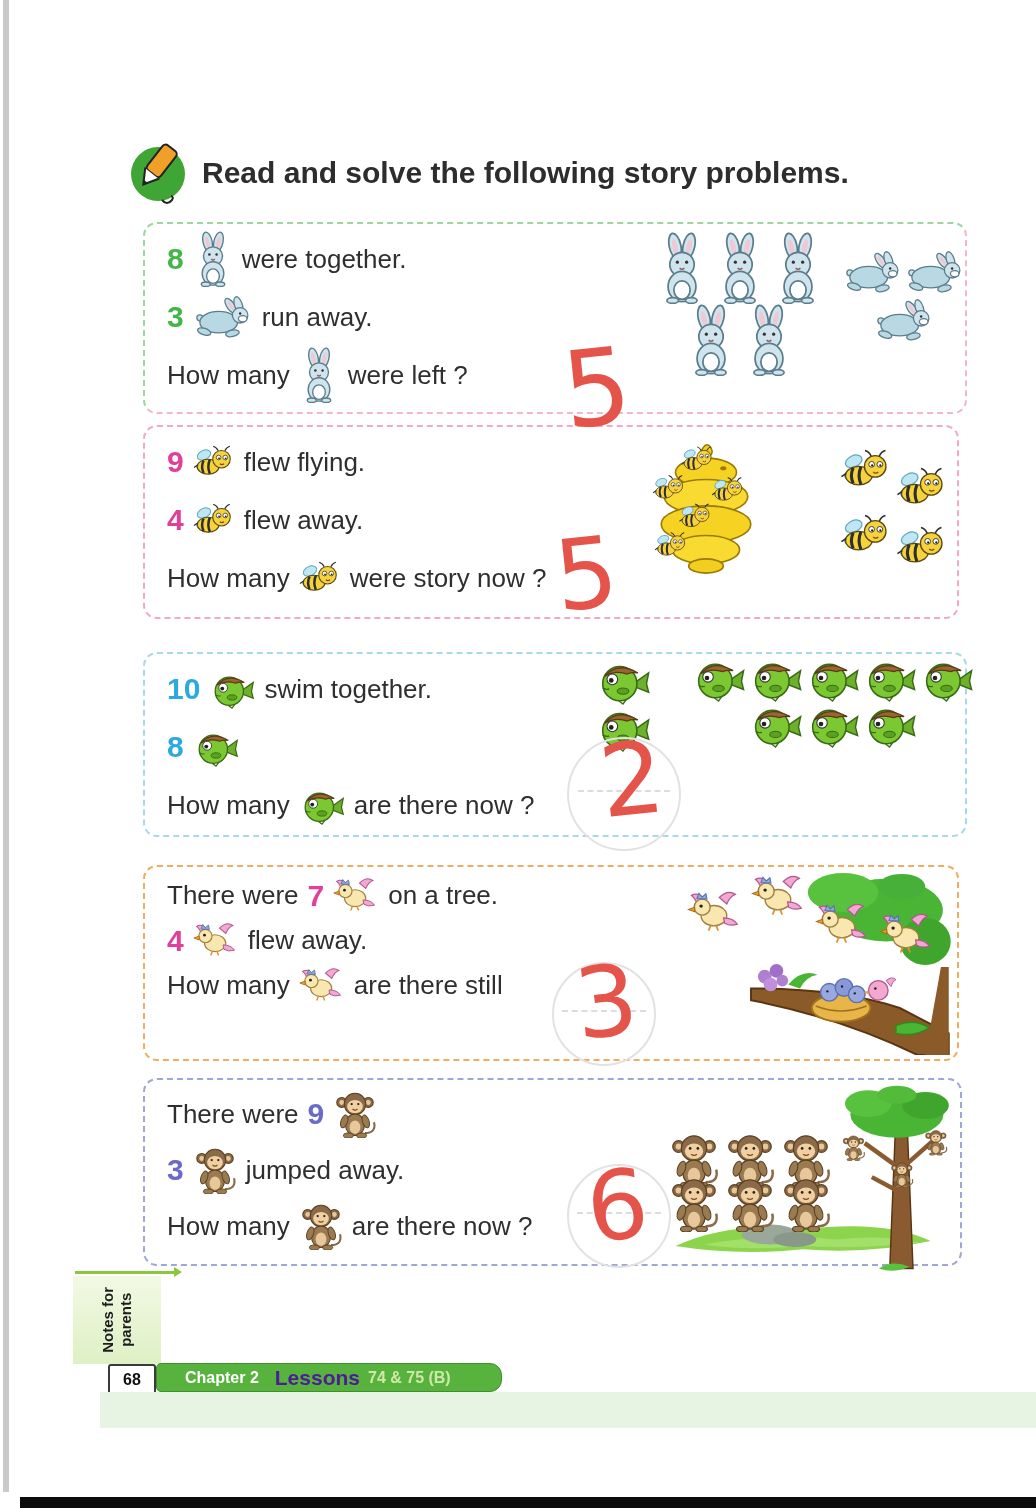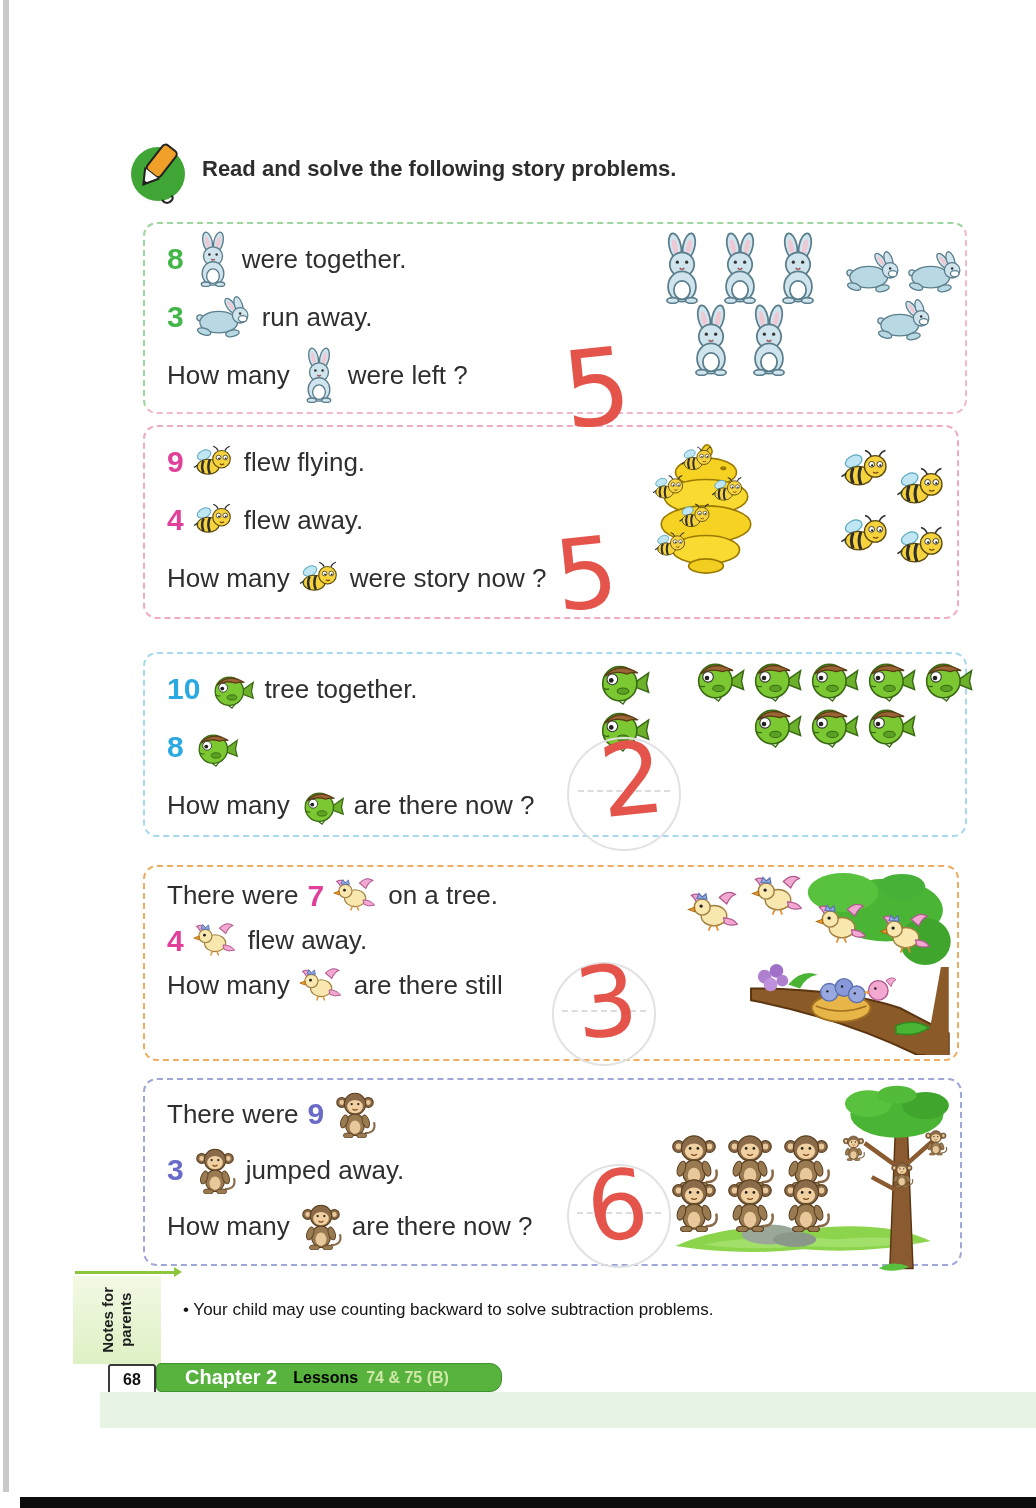--- a/index.html
+++ b/index.html
@@ -2,21 +2,21 @@
 <html><head>
 <meta charset="utf-8">
 <style>
   html,body{margin:0;padding:0;background:#9a9a9a;}
   .page{position:relative;width:1036px;height:1508px;background:#ffffff;overflow:hidden;
         font-family:"Liberation Sans",sans-serif;color:#2f2f2f;}
   .scan-edge{position:absolute;left:3px;top:0;width:6px;height:1492px;background:#c9c9c9;}
   .bottom-black{position:absolute;left:20px;top:1497px;width:1016px;height:11px;background:#0c0c0c;}
   .bottom-band{position:absolute;left:100px;top:1392px;width:936px;height:36px;background:#e7f3e3;}
   .badge{position:absolute;left:122px;top:140px;width:68px;height:70px;}
-  .title{position:absolute;left:202px;top:156px;font-size:22px;font-weight:700;color:#2d2d2d;}
+  .title{position:absolute;left:202px;top:156px;font-size:30px;font-weight:700;color:#2d2d2d;}
 
   
   .problem{position:absolute;left:143px;border:2px dashed;border-radius:14px;background:#fff;}
   .pb1{top:222px;width:820px;height:188px;border-color:#9dd6a0 #f2b7cf #f2b7cf #9dd6a0;}
   .pb2{top:425px;width:812px;height:190px;border-color:#f0aac6;}
   .pb3{top:652px;width:820px;height:181px;border-color:#a6d9ee;}
   .pb4{top:865px;width:812px;height:192px;border-color:#f0ad62;}
   .pb5{top:1078px;width:815px;height:184px;border-color:#9fa6d8;}
 
   .lines{position:absolute;left:22px;top:6px;display:flex;flex-direction:column;z-index:3;}
@@ -95,22 +95,22 @@
       background:linear-gradient(180deg,#f2f9e4,#def0c4);display:flex;align-items:center;justify-content:center;}
   .notes-label{writing-mode:vertical-rl;transform:rotate(180deg);font-size:15px;font-weight:700;
       color:#1d1d1d;line-height:1.2;text-align:center;white-space:pre-line;}
   .notes-text{position:absolute;left:183px;top:1300px;width:640px;font-size:17px;color:#141414;}
   .pagenum{position:absolute;left:108px;top:1364px;width:44px;height:27px;background:#fff;
       border:2px solid #3a3a3a;border-radius:3px;display:flex;align-items:center;justify-content:center;
       font-size:16px;font-weight:700;color:#111;}
   .chapter-pill{position:absolute;left:156px;top:1363px;width:346px;height:29px;background:#57b33e;
       border:1px solid #3f8f2a;border-radius:5px 12px 12px 5px;display:flex;align-items:center;
       padding-left:28px;box-sizing:border-box;}
-  .chapter-pill .ch{font-size:20px;font-weight:700;color:#ffffff;margin-right:16px;}
-  .chapter-pill .ls{font-size:16px;font-weight:700;color:#000000;margin-right:8px;}
+  .chapter-pill .ch{font-size:16px;font-weight:700;color:#ffffff;margin-right:16px;}
+  .chapter-pill .ls{font-size:21px;font-weight:700;color:#4c1d95;margin-right:8px;}
   .chapter-pill .lv{font-size:16px;font-weight:700;color:#cfe8a8;}
   .sprite{position:absolute;width:0;height:0;overflow:hidden;}
 </style>
 </head>
 <body>
 
 <svg class="sprite" xmlns="http://www.w3.org/2000/svg">
   <symbol id="sym-rabbit" viewBox="0 0 44 62">
     <g stroke="#5a7d8c" stroke-width="1.5" fill="#cfe4ec">
       <ellipse cx="16" cy="12" rx="5" ry="11" transform="rotate(-12 16 12)"></ellipse>
@@ -397,21 +397,21 @@
   </section>
 
   <section class="problem pb3">
     <div class="lines">
       <div class="line">
 
         <span class="num">10</span>
         <svg class="ic ic-fish">
             <use href="#sym-fish"></use>
           </svg>
-        <span class="post">tree together.</span>
+        <span class="post">swim together.</span>
       </div>
       <div class="line">
 
         <span class="num">8</span>
         <svg class="ic ic-fish">
             <use href="#sym-fish"></use>
           </svg>
       </div>
       <div class="line">
         <span class="pre">How many</span>
@@ -569,21 +569,20 @@
     </div>
     <div class="guide g5"></div>
     <div class="hw hw5">6</div>
   </section>
 
   <div class="arrow-line"></div>
   <div class="notes-box">
     <div class="notes-label">Notes for
 parents</div>
   </div>
-  <div class="notes-text">• Your child may use counting backward to solve subtraction problems.</div>
   <div class="pagenum">68</div>
   <div class="chapter-pill">
     <span class="ch">Chapter 2</span>
     <span class="ls">Lessons</span>
     <span class="lv">74 &amp; 75 (B)</span>
   </div>
 
   <div class="bottom-band"></div>
   <div class="bottom-black"></div>
 </div>

